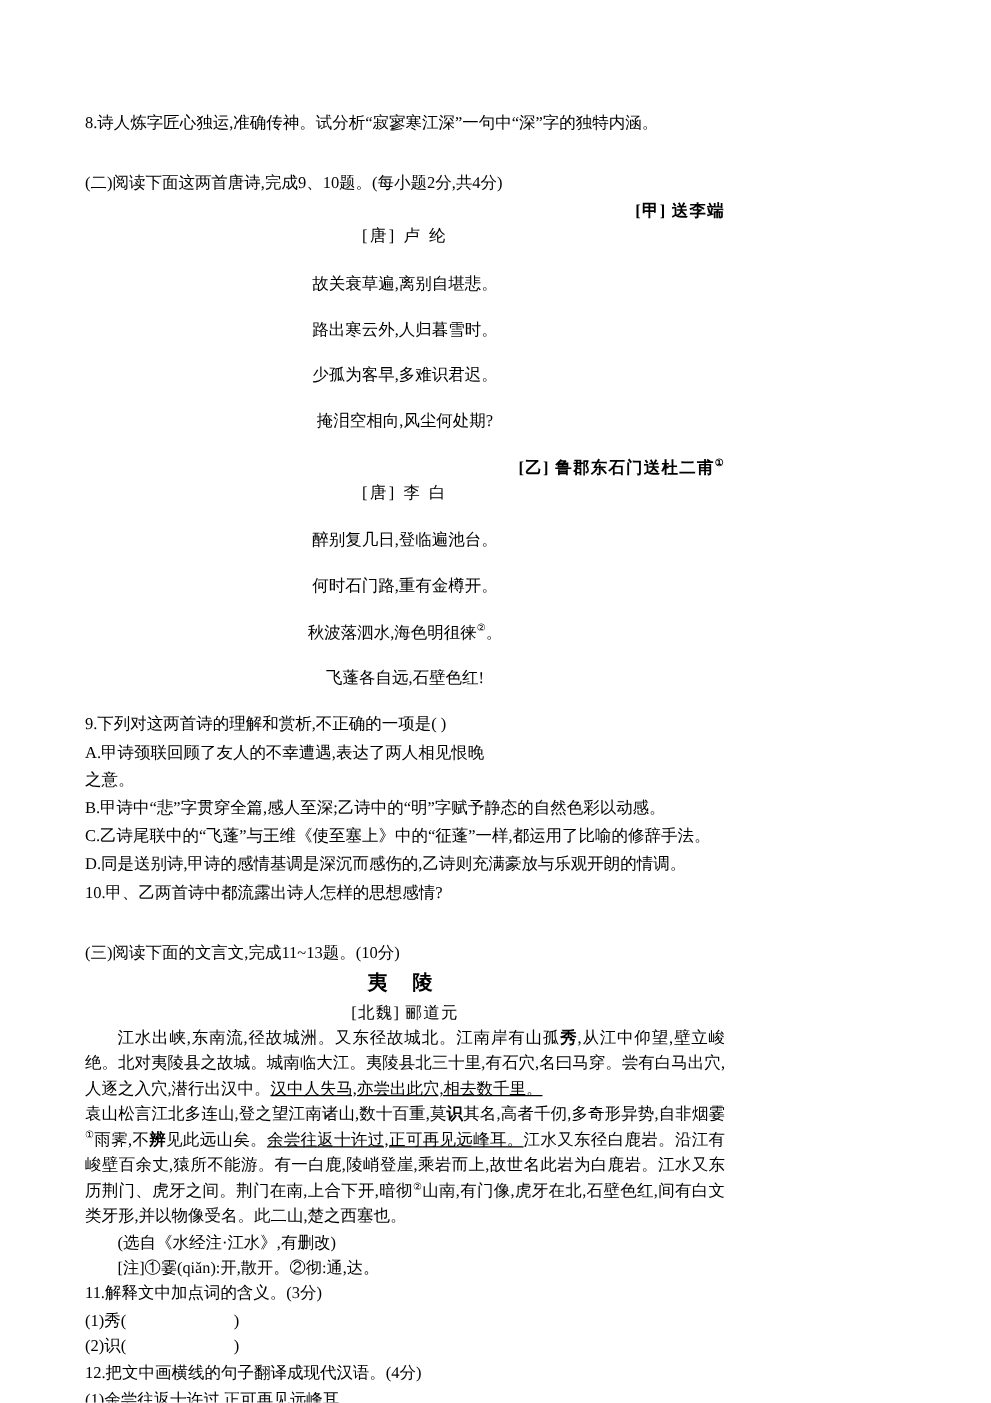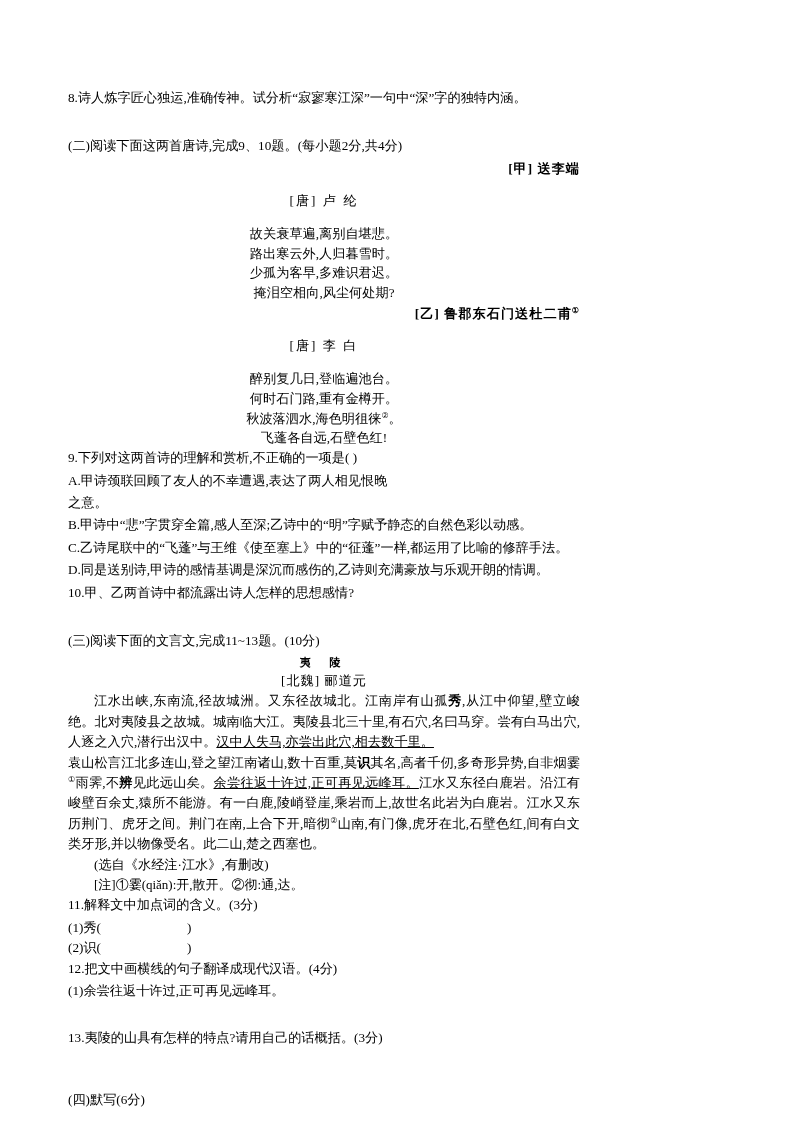--- a/index.html
+++ b/index.html
@@ -23,31 +23,31 @@
     height: 1122px;
     padding: 88px 68px 0 68px;
     box-sizing: border-box;
     border-radius: 19px;
   }
   .q {
     margin: 0 0 2px 0;
   }
   .gap-lg { height: 26px; }
   .gap-md { height: 14px; }
-  .poem-line { text-align: center; margin: 0; line-height: 1.5; }
+  .poem-line { text-align: center; margin: 17px; line-height: 1.5; }
   .poem-title {
     text-align: right;
     font-weight: bold;
     margin: 0;
     letter-spacing: 1px;
   }
   .poem-title .bracket { font-weight: bold; }
   .poem-author {
     text-align: center;
-    margin: 12px;
+    margin: 0;
     letter-spacing: 2px;
   }
   .indent2 { text-indent: 26px; }
   .ul { text-decoration: underline; }
   .b { font-weight: bold; }
   sup {
     font-size: 8px;
     vertical-align: super;
     line-height: 0;
   }
@@ -55,21 +55,21 @@
   .body-para {
     margin: 0;
     text-align: justify;
     text-justify: inter-ideograph;
   }
   .title-main {
     text-align: center;
     font-weight: bold;
     letter-spacing: 8px;
     margin: 0;
-    font-size: 11px;
+    font-size: 16px;
   }
   .title-sub {
     text-align: center;
     margin: 0;
     letter-spacing: 1px;
   }
   .blank-paren {
     display: inline-block;
     min-width: 86px;
   }

